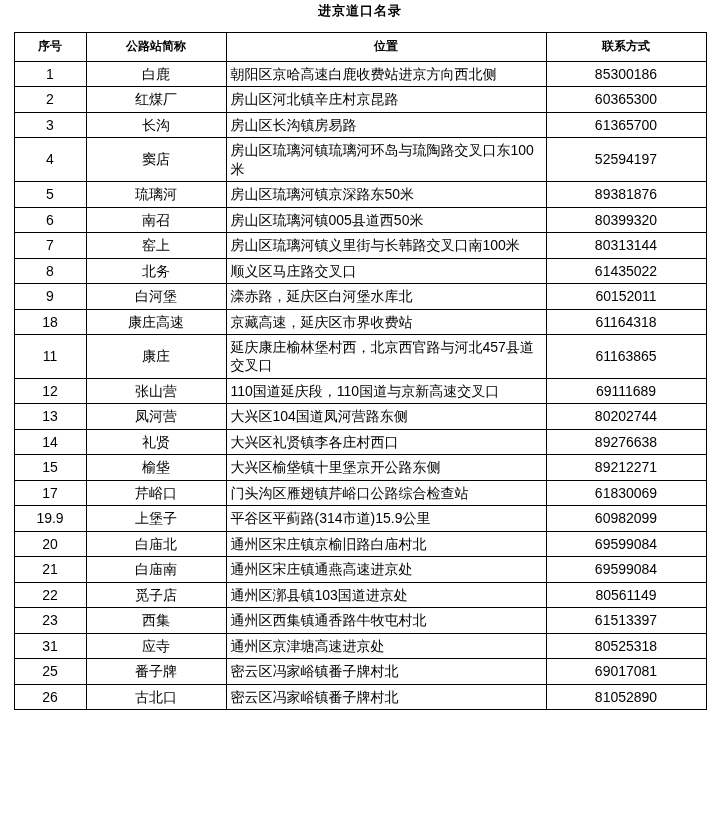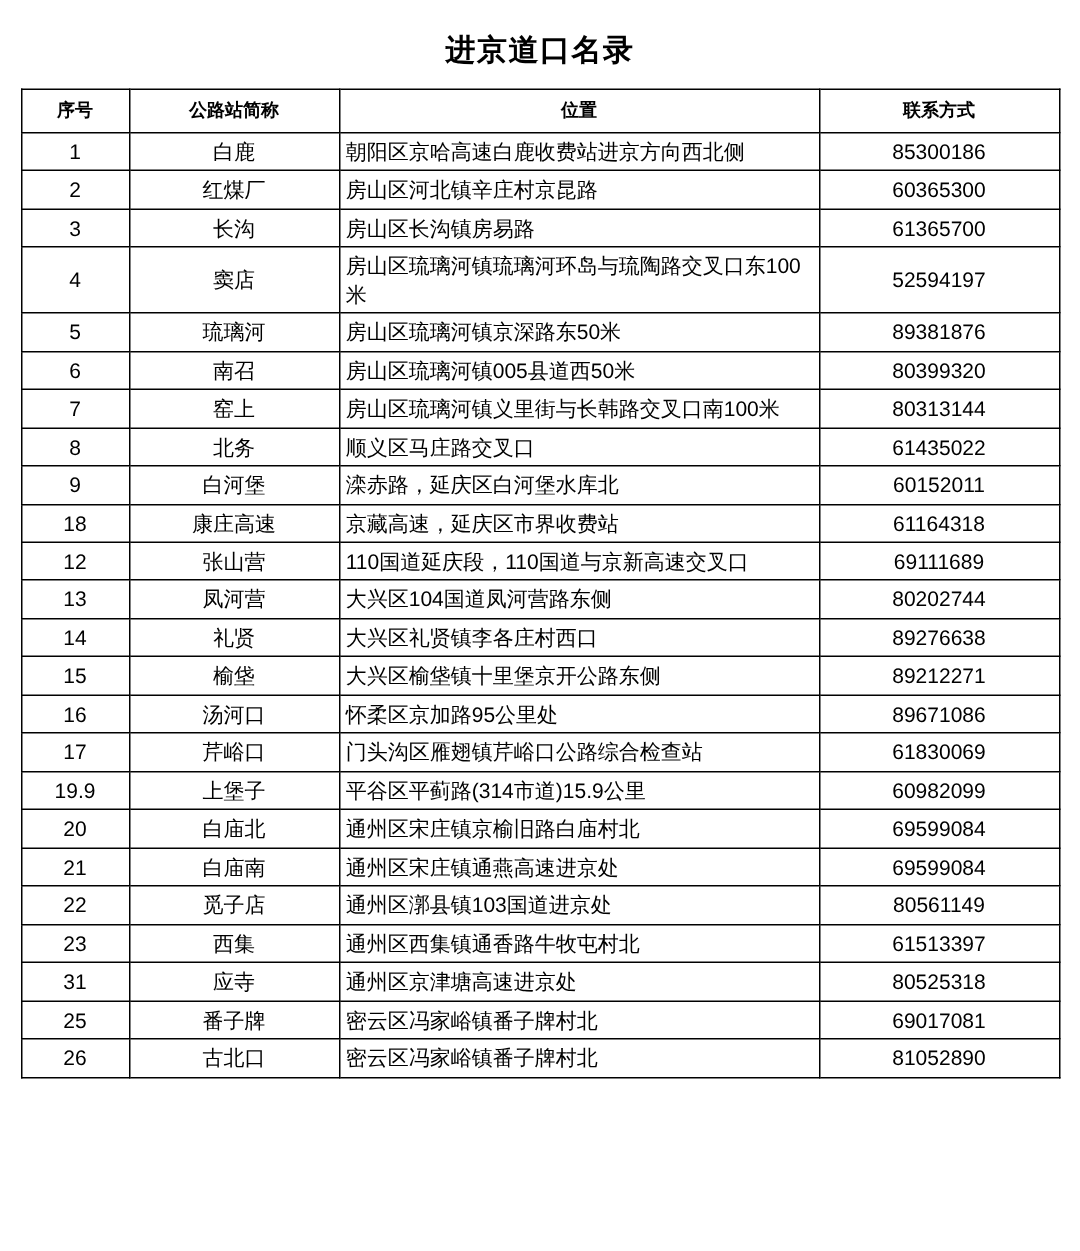--- a/index.html
+++ b/index.html
@@ -16,24 +16,24 @@
   }
   .page {
     width: 720px;
     height: 834px;
     box-sizing: border-box;
     padding: 0;
     position: relative;
   }
   .doc-title {
     text-align: center;
-    font-size: 20px;
+    font-size: 13px;
     font-weight: bold;
     letter-spacing: 1px;
-    padding: 20px 0 12px 0;
+    padding: 2px 0 12px 0;
     color: #000;
   }
   table.main {
     border-collapse: collapse;
     width: 692px;
     margin: 0 auto;
     table-layout: fixed;
   }
   table.main th, table.main td {
     border: 1px solid #000000;
@@ -134,20 +134,26 @@
           <td class="loc">滦赤路，延庆区白河堡水库北</td>
           <td class="tel">60152011</td>
         </tr>
         <tr>
           <td class="idx">18</td>
           <td class="name">康庄高速</td>
           <td class="loc">京藏高速，延庆区市界收费站</td>
           <td class="tel">61164318</td>
         </tr>
         <tr>
+          <td class="idx">11</td>
+          <td class="name">康庄</td>
+          <td class="loc">延庆康庄榆林堡村西，北京西官路与河北457县道交叉口</td>
+          <td class="tel">61163865</td>
+        </tr>
+        <tr>
           <td class="idx">12</td>
           <td class="name">张山营</td>
           <td class="loc">110国道延庆段，110国道与京新高速交叉口</td>
           <td class="tel">69111689</td>
         </tr>
         <tr>
           <td class="idx">13</td>
           <td class="name">凤河营</td>
           <td class="loc">大兴区104国道凤河营路东侧</td>
           <td class="tel">80202744</td>
@@ -158,26 +164,20 @@
           <td class="loc">大兴区礼贤镇李各庄村西口</td>
           <td class="tel">89276638</td>
         </tr>
         <tr>
           <td class="idx">15</td>
           <td class="name">榆垡</td>
           <td class="loc">大兴区榆垡镇十里堡京开公路东侧</td>
           <td class="tel">89212271</td>
         </tr>
         <tr>
-          <td class="idx">16</td>
-          <td class="name">汤河口</td>
-          <td class="loc">怀柔区京加路95公里处</td>
-          <td class="tel">89671086</td>
-        </tr>
-        <tr>
           <td class="idx">17</td>
           <td class="name">芹峪口</td>
           <td class="loc">门头沟区雁翅镇芹峪口公路综合检查站</td>
           <td class="tel">61830069</td>
         </tr>
         <tr>
           <td class="idx">19.9</td>
           <td class="name">上堡子</td>
           <td class="loc">平谷区平蓟路(314市道)15.9公里</td>
           <td class="tel">60982099</td>

